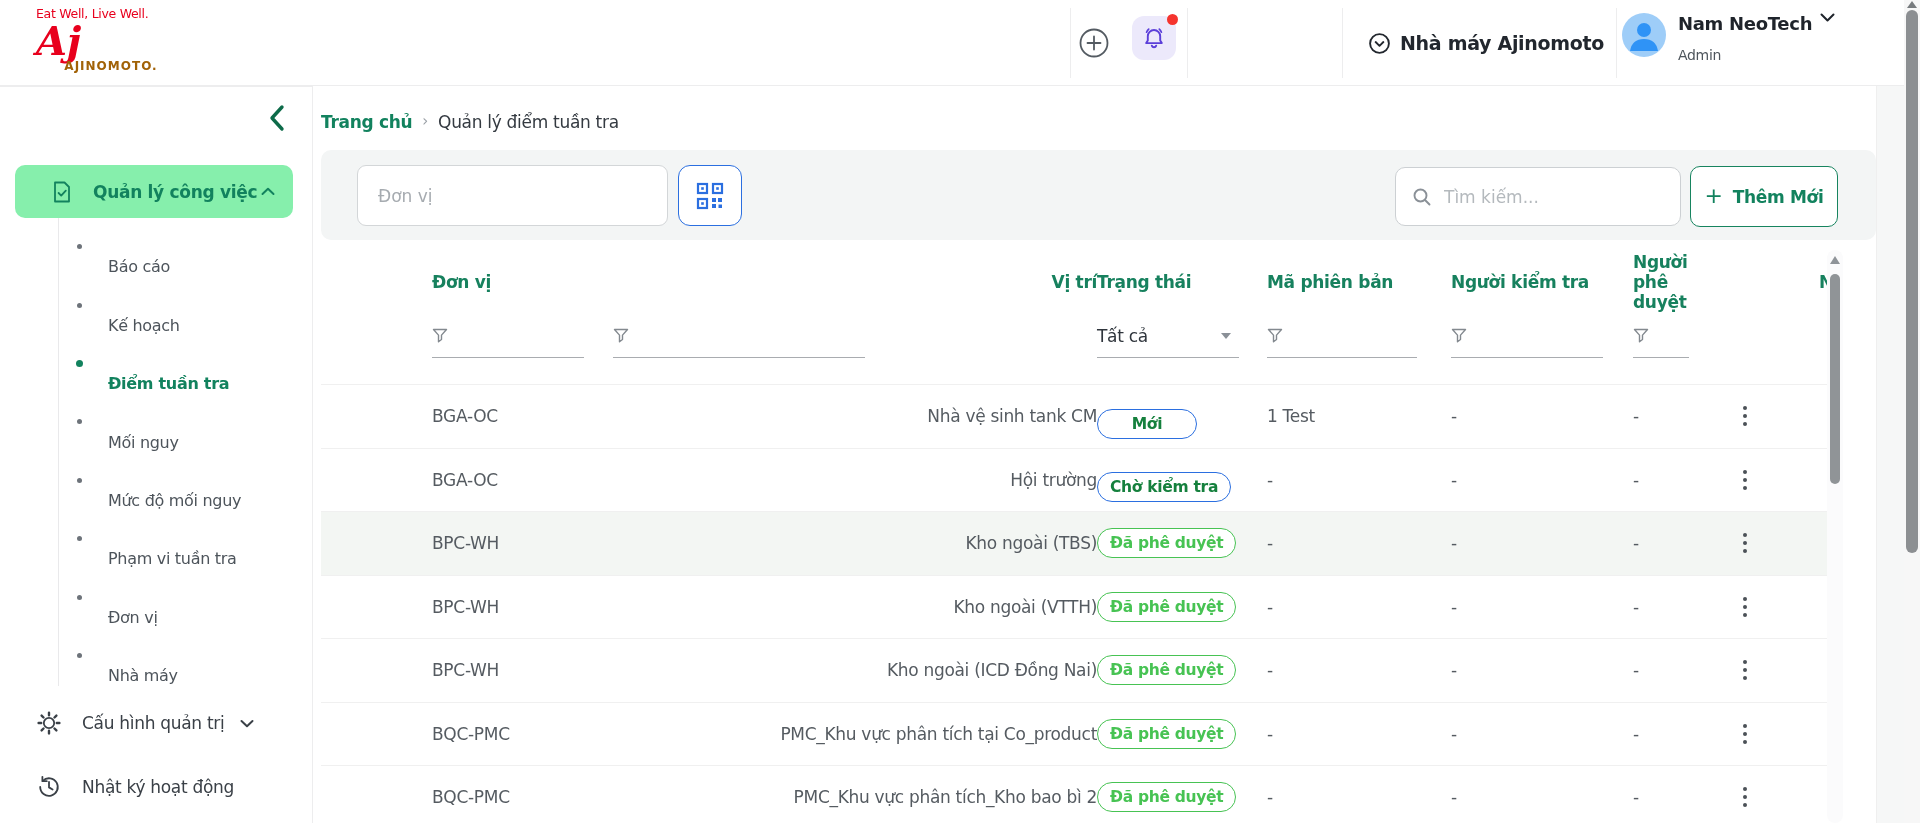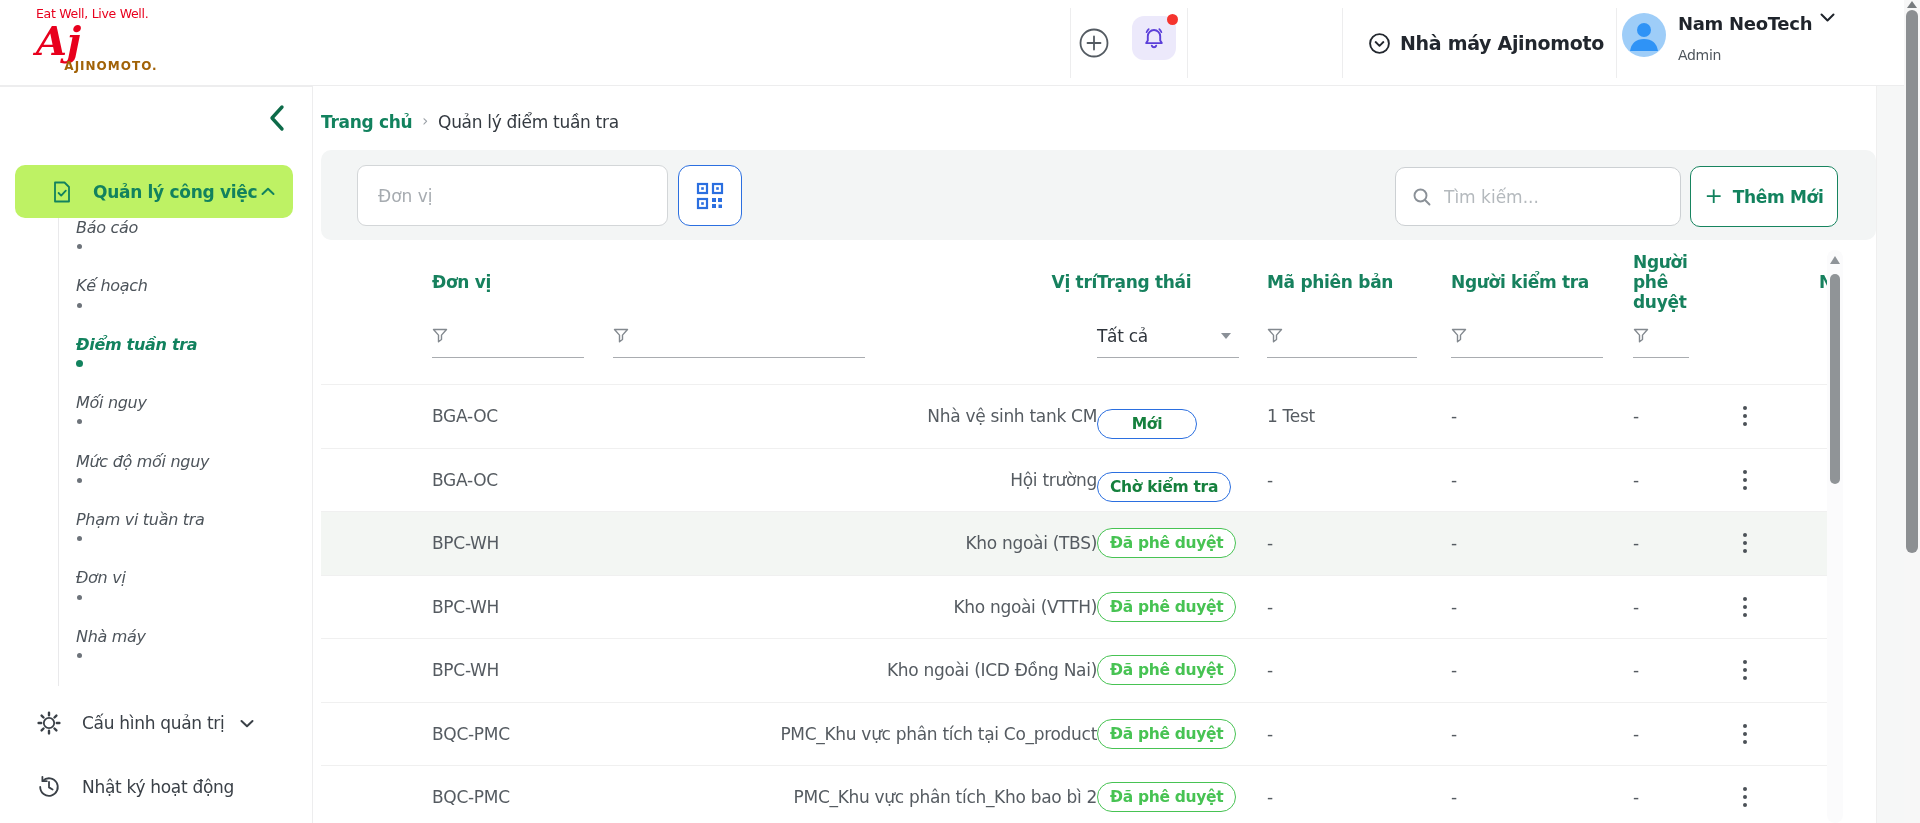--- a/index.html
+++ b/index.html
@@ -23,28 +23,28 @@
   .user-box { position:absolute; left:1622px; top:13px; display:flex; gap:12px; cursor:pointer; }
   .avatar { width:44px; height:44px; border-radius:50%; background:#9ecdf8; overflow:hidden; flex:0 0 auto; }
   .user-name { font-size:18px; font-weight:bold; color:#1f242b; display:flex; align-items:flex-start; gap:8px; }
   .user-role { font-size:14px; color:#4e555c; margin-top:13px; }
 
   
   .sidebar { position:absolute; top:86px; left:0; width:313px; height:737px; background:#fff;
     border-right:1px solid #ededee; border-top:1px solid #ededee; z-index:4; }
   .collapse-btn { position:absolute; top:16px; right:20px; width:26px; height:30px; cursor:pointer; }
   .menu-group { position:absolute; top:78px; left:15px; width:278px; height:53px; border-radius:10px;
-    background:#bef264; display:flex; align-items:center; cursor:pointer; }
+    background:#86efac; display:flex; align-items:center; cursor:pointer; }
   .menu-group .gi { margin-left:36px; display:flex; }
   .menu-group .gl { margin-left:20px; font-size:17px; font-weight:bold; color:#12825e; }
   .menu-group .gc { margin-left:auto; margin-right:18px; display:flex; }
   .sub-line { position:absolute; left:58px; top:131px; height:468px; border-left:1px solid #e9e9eb; }
   .sub-items { position:absolute; top:131px; left:0; width:313px; }
-  .sub-item { position:relative; height:58.4px; display:flex; align-items:flex-start; padding-left:76px;
-    font-size:16px; color:#4d545b; cursor:pointer;font-style:italic; }
+  .sub-item { position:relative; height:58.4px; display:flex; align-items:flex-end; padding-left:108px;
+    font-size:16px; color:#4d545b; cursor:pointer; }
   .sub-item::before { content:""; position:absolute; left:77px; top:50%; margin-top:-3px;
     width:5px; height:5px; border-radius:50%; background:#6d737a; }
   .sub-item.active { color:#12825e; font-weight:bold; }
   .sub-item.active::before { width:7px; height:7px; margin-top:-4px; left:76px; background:#12825e; }
   .side-bottom { position:absolute; left:0; width:313px; height:56px; display:flex; align-items:center;
     font-size:17px; color:#3a4047; cursor:pointer; }
   .side-bottom .bi { margin-left:36px; display:flex; }
   .side-bottom .bl { margin-left:20px; }
   .side-bottom .bc { margin-left:16px; display:flex; }
 

